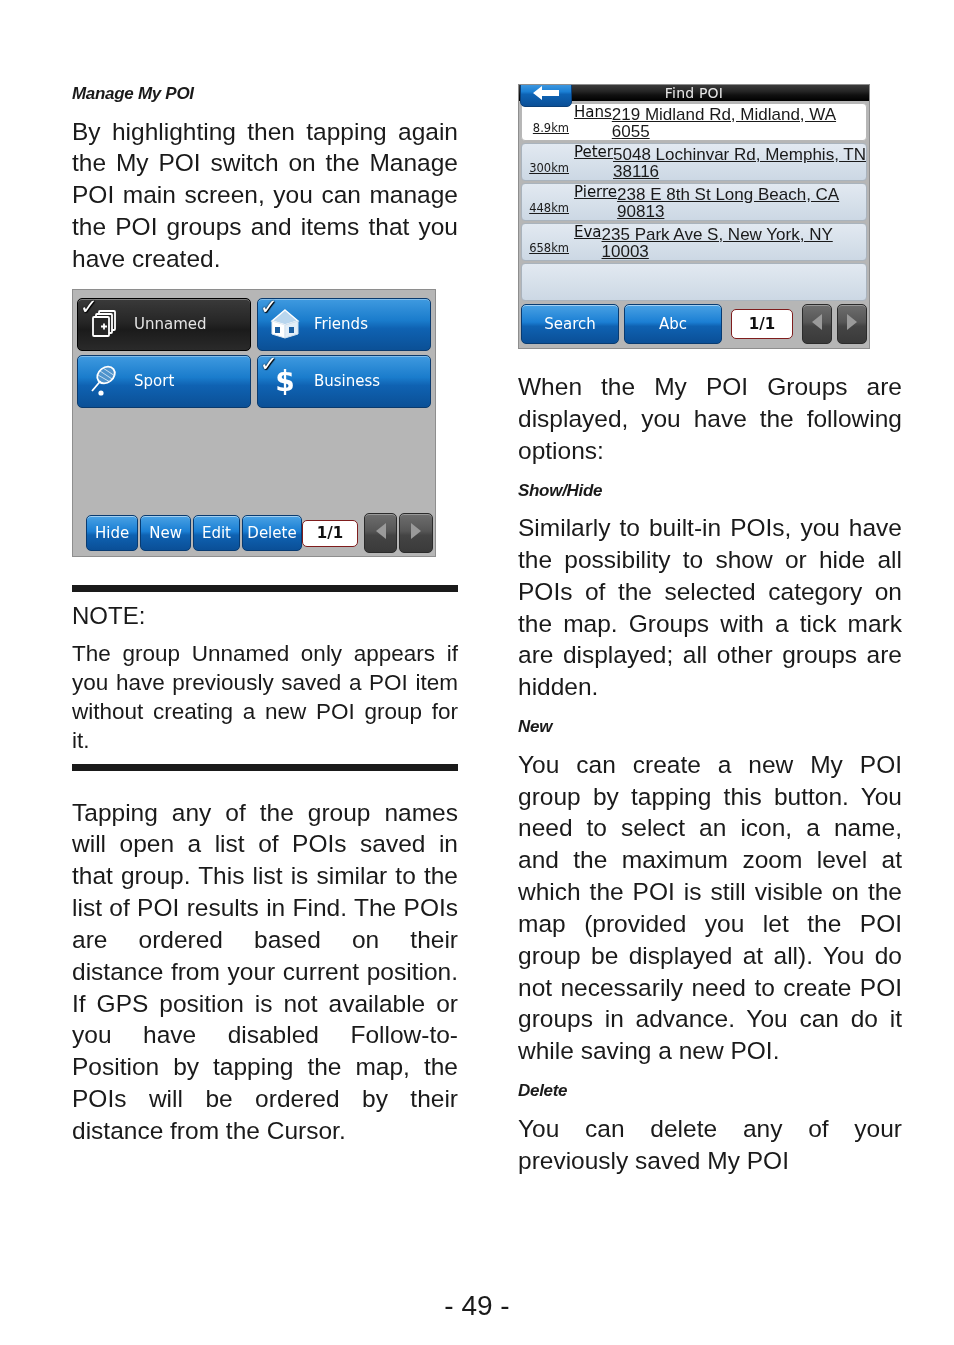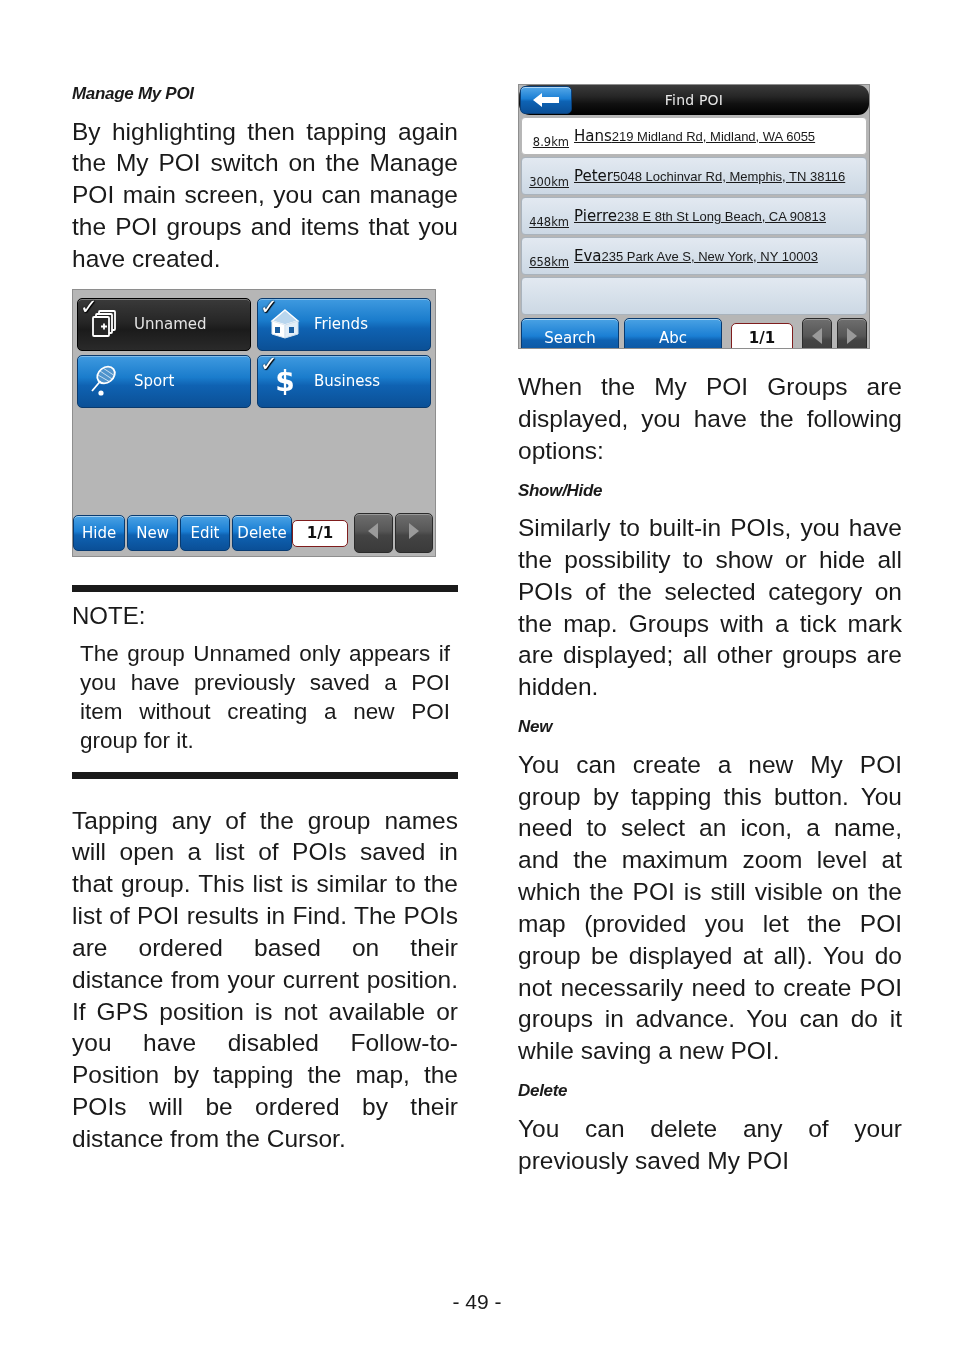--- a/index.html
+++ b/index.html
@@ -29,38 +29,38 @@
     -webkit-hyphens: none; hyphens: none;
   }
   p.body.last { margin-bottom: 0; }
 
   
   .note-box { margin: 28px 0 26px 0; }
   .note-rule { height: 7px; background: #1a1a1a; width: 100%; }
   .note-inner { padding: 10px 0 8px 0; }
   .note-label { font-size: 24px; margin: 0 0 8px 0; line-height: 1.2; }
   .note-text {
-    font-size: 22.5px; line-height: 1.30; margin: 8px;
+    font-size: 22.5px; line-height: 1.30; margin: 0;
     text-align: justify;
   }
 
   
   .device {
     position: relative;
     background: #b6b6b6;
     border: 1px solid #8e8e8e;
     font-family: "DejaVu Sans", sans-serif;
     overflow: hidden;
     user-select: none;
   }
   .titlebar {
     position: relative;
-    height: 30px;
+    height: 16px;
     background: linear-gradient(180deg,#3b3b3b 0%,#262626 38%,#111 62%,#000 100%);
-    display: flex; align-items: center; border-radius: 11px;
+    display: flex; align-items: center;
   }
   .backbtn {
     width: 52px; height: 28px; margin-left: 1px;
     border-radius: 5px;
     background: linear-gradient(180deg,#55a8e8 0%,#1b7fd4 45%,#0e63b4 55%,#0a4f97 100%);
     border: 1px solid #0a3f78;
     box-shadow: inset 0 1px 0 rgba(255,255,255,.55);
     display:flex; align-items:center; justify-content:center;
     flex: none;
   }
@@ -95,21 +95,21 @@
     text-shadow: 0 0 2px #000, 1px 1px 1px #000;
     font-family:"DejaVu Sans", sans-serif;
   }
   .tile .ticon { width:42px; height:42px; flex:none; position:relative; }
   .tile .tlabel { color:#fff; font-size:15px; margin-left: 8px; }
   .tile.dark .tlabel { color:#e4e4e4; }
 
   .mg-toolbar {
     position:absolute; left:0; right:0; bottom:0;
     height: 42px; background:#b6b6b6;
-    display:flex; align-items:center; padding: 0 2px 3px 0; gap:2px;
+    display:flex; align-items:center; padding: 0 2px 3px 13px; gap:2px;
   }
   .btn {
     height: 36px; border-radius: 5px;
     background: linear-gradient(180deg,#4aa2e4 0%,#1b7fd4 45%,#0f62b2 56%,#0a4f97 100%);
     border:1px solid #083b71;
     box-shadow: inset 0 1px 0 rgba(255,255,255,.5);
     color:#fff; font-size:15px;
     display:flex; align-items:center; justify-content:center;
     padding: 0 8px;
   }
@@ -144,32 +144,32 @@
   }
   .poi-row.empty { }
   .poi-dist {
     width: 48px; flex:none; text-align:right; padding-right:5px;
     font-size: 11.5px; color:#1a1a1a;
     font-family:"DejaVu Sans", sans-serif;
     align-self: flex-end; padding-bottom: 5px;
   }
   .poi-text { display:flex; flex-direction:row; justify-content:center; line-height:1.0; }
   .poi-name { font-size: 15px; color:#111; font-family:"DejaVu Sans", sans-serif; }
-  .poi-addr { font-size: 13px; color:#1a1a1a; margin-top:1px; font-family:"Liberation Sans", sans-serif; }
+  .poi-addr { font-size: 17px; color:#1a1a1a; margin-top:1px; font-family:"Liberation Sans", sans-serif; }
 
   .poi-toolbar {
     height: 44px; background:#b6b6b6;
     display:flex; align-items:center; padding: 0 2px 3px 2px; gap:5px;
   }
   .wide-btn { flex:none; width: 98px; height: 40px; }
 
   
   .folio {
     position:absolute; left:0; right:0; top: 1290px;
-    text-align:center; font-size: 21px; color:#1a1a1a;
+    text-align:center; font-size: 28px; color:#1a1a1a;
   }
 </style>
 </head>
 <body>
 
 <div class="page">
 
   <div class="col col-left">
 
     <h2 class="section-head">Manage My POI</h2>

